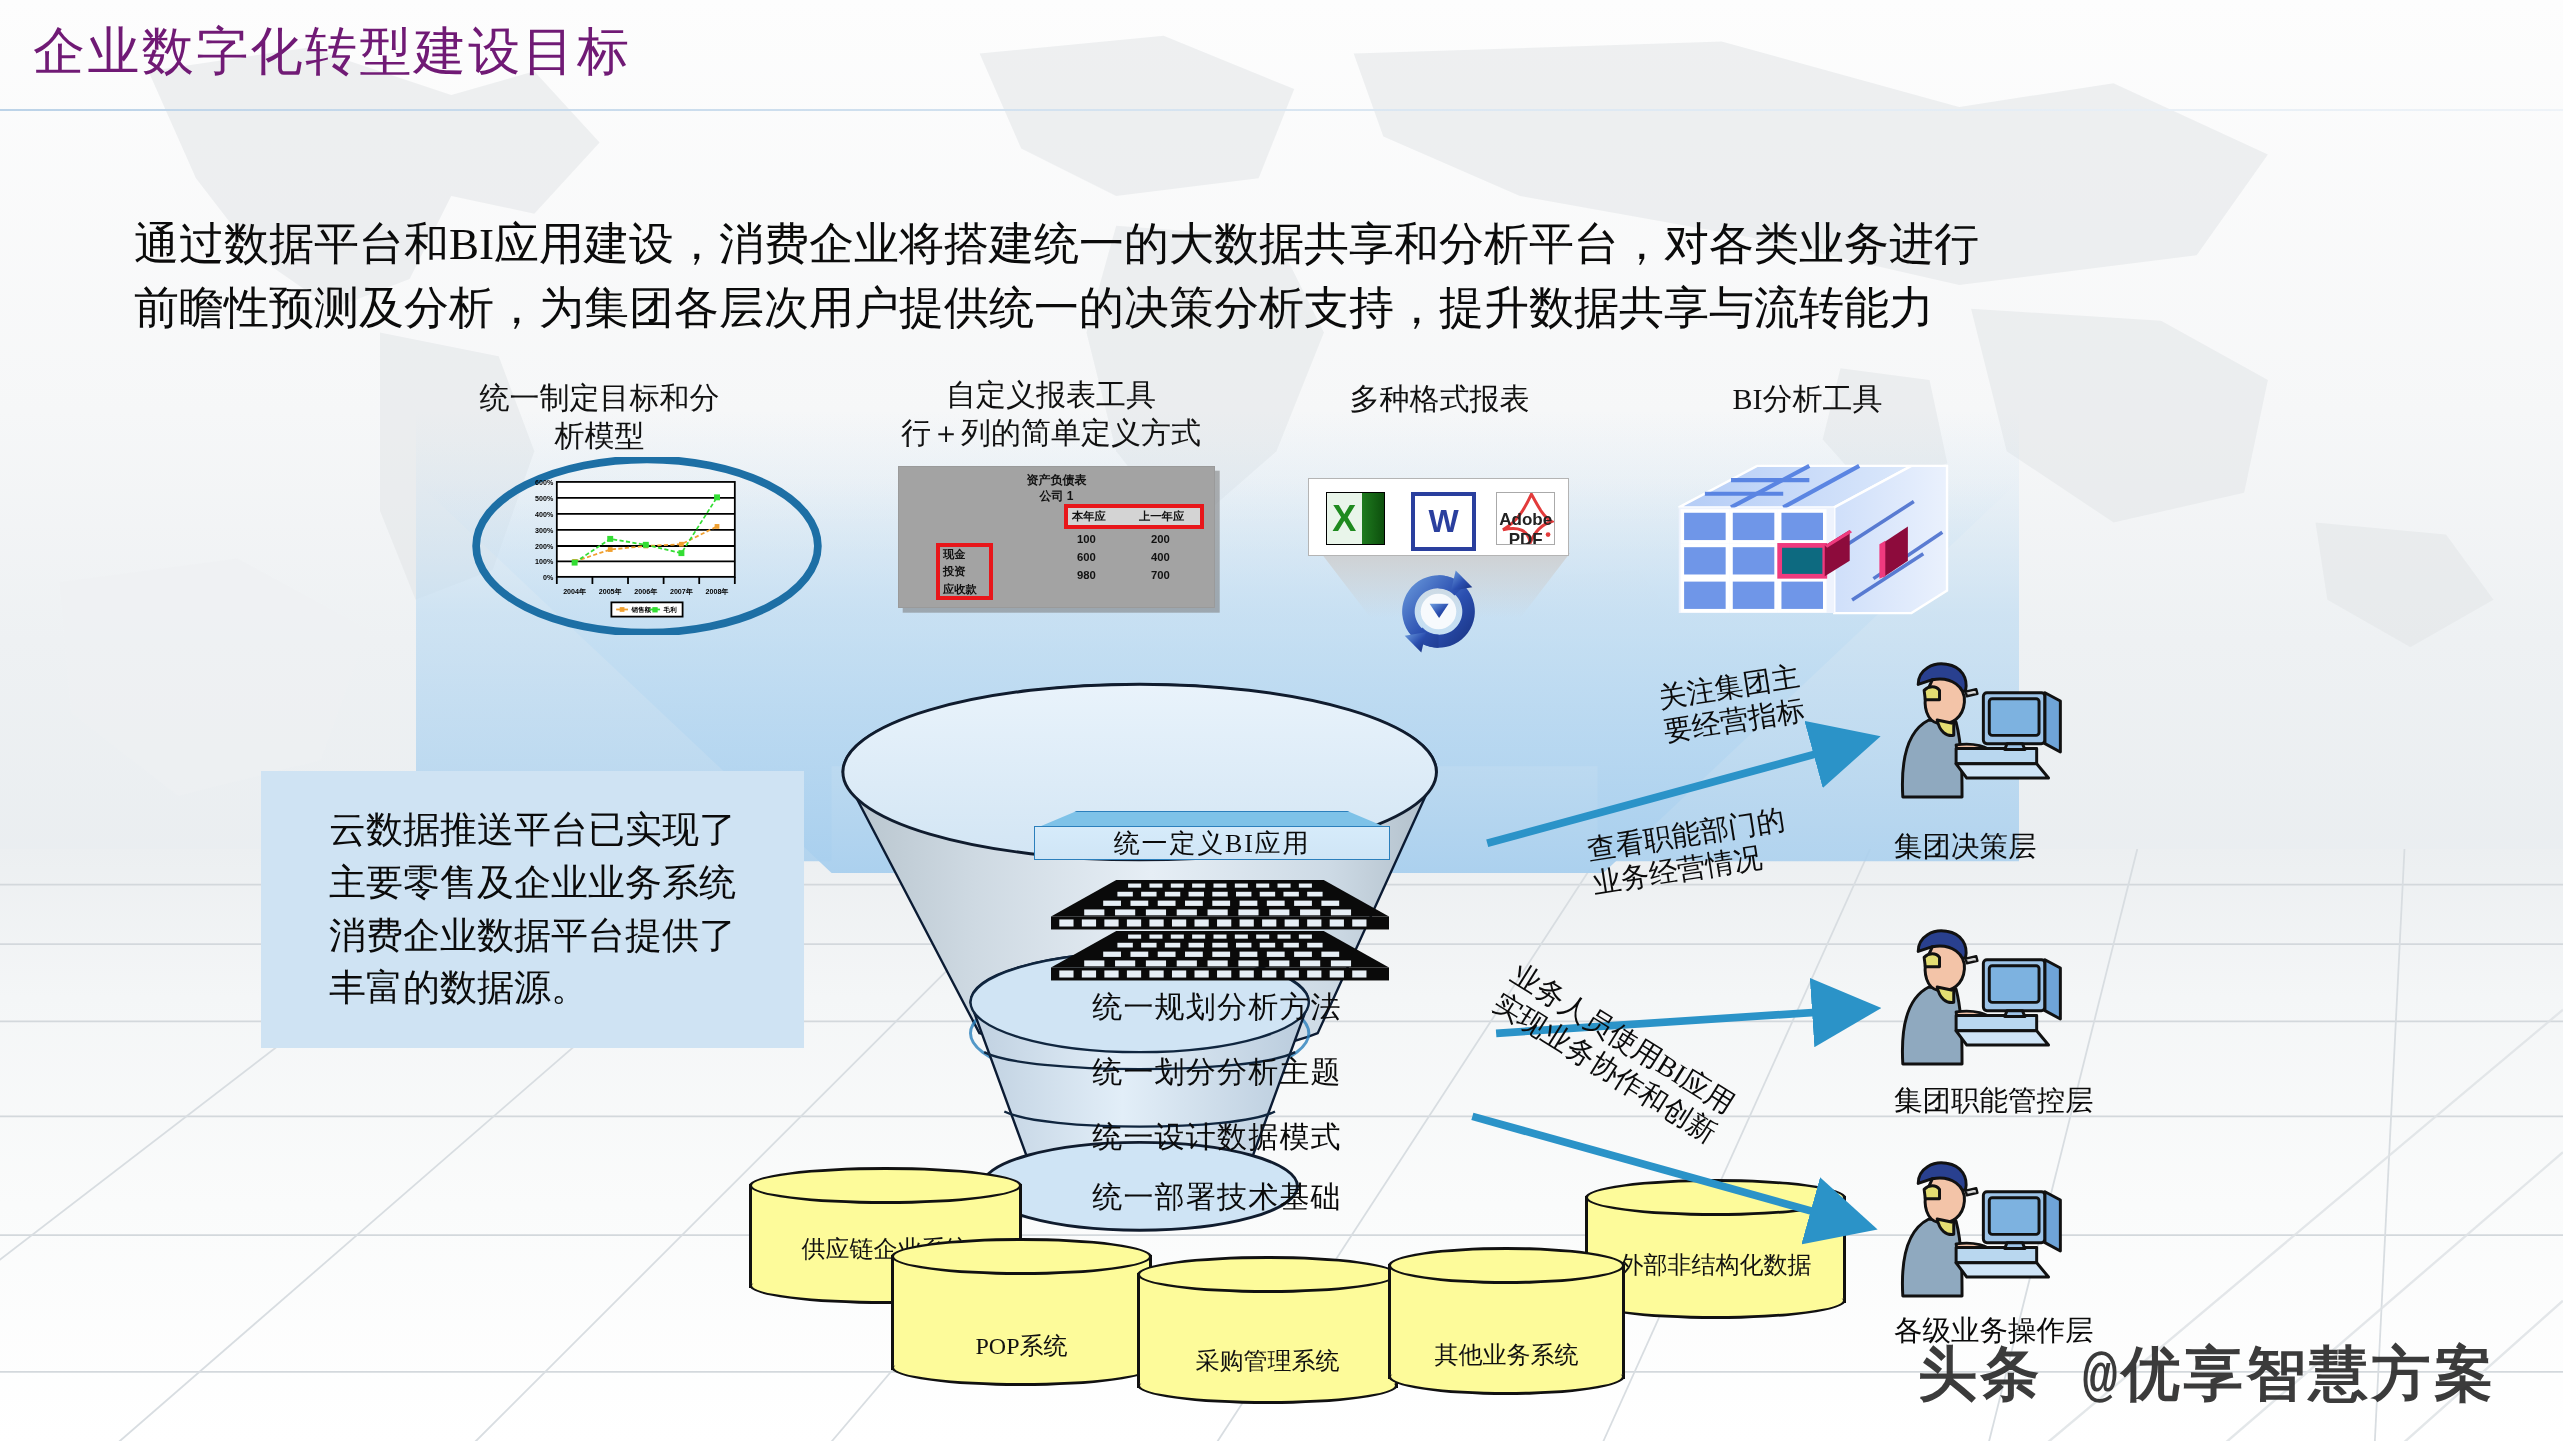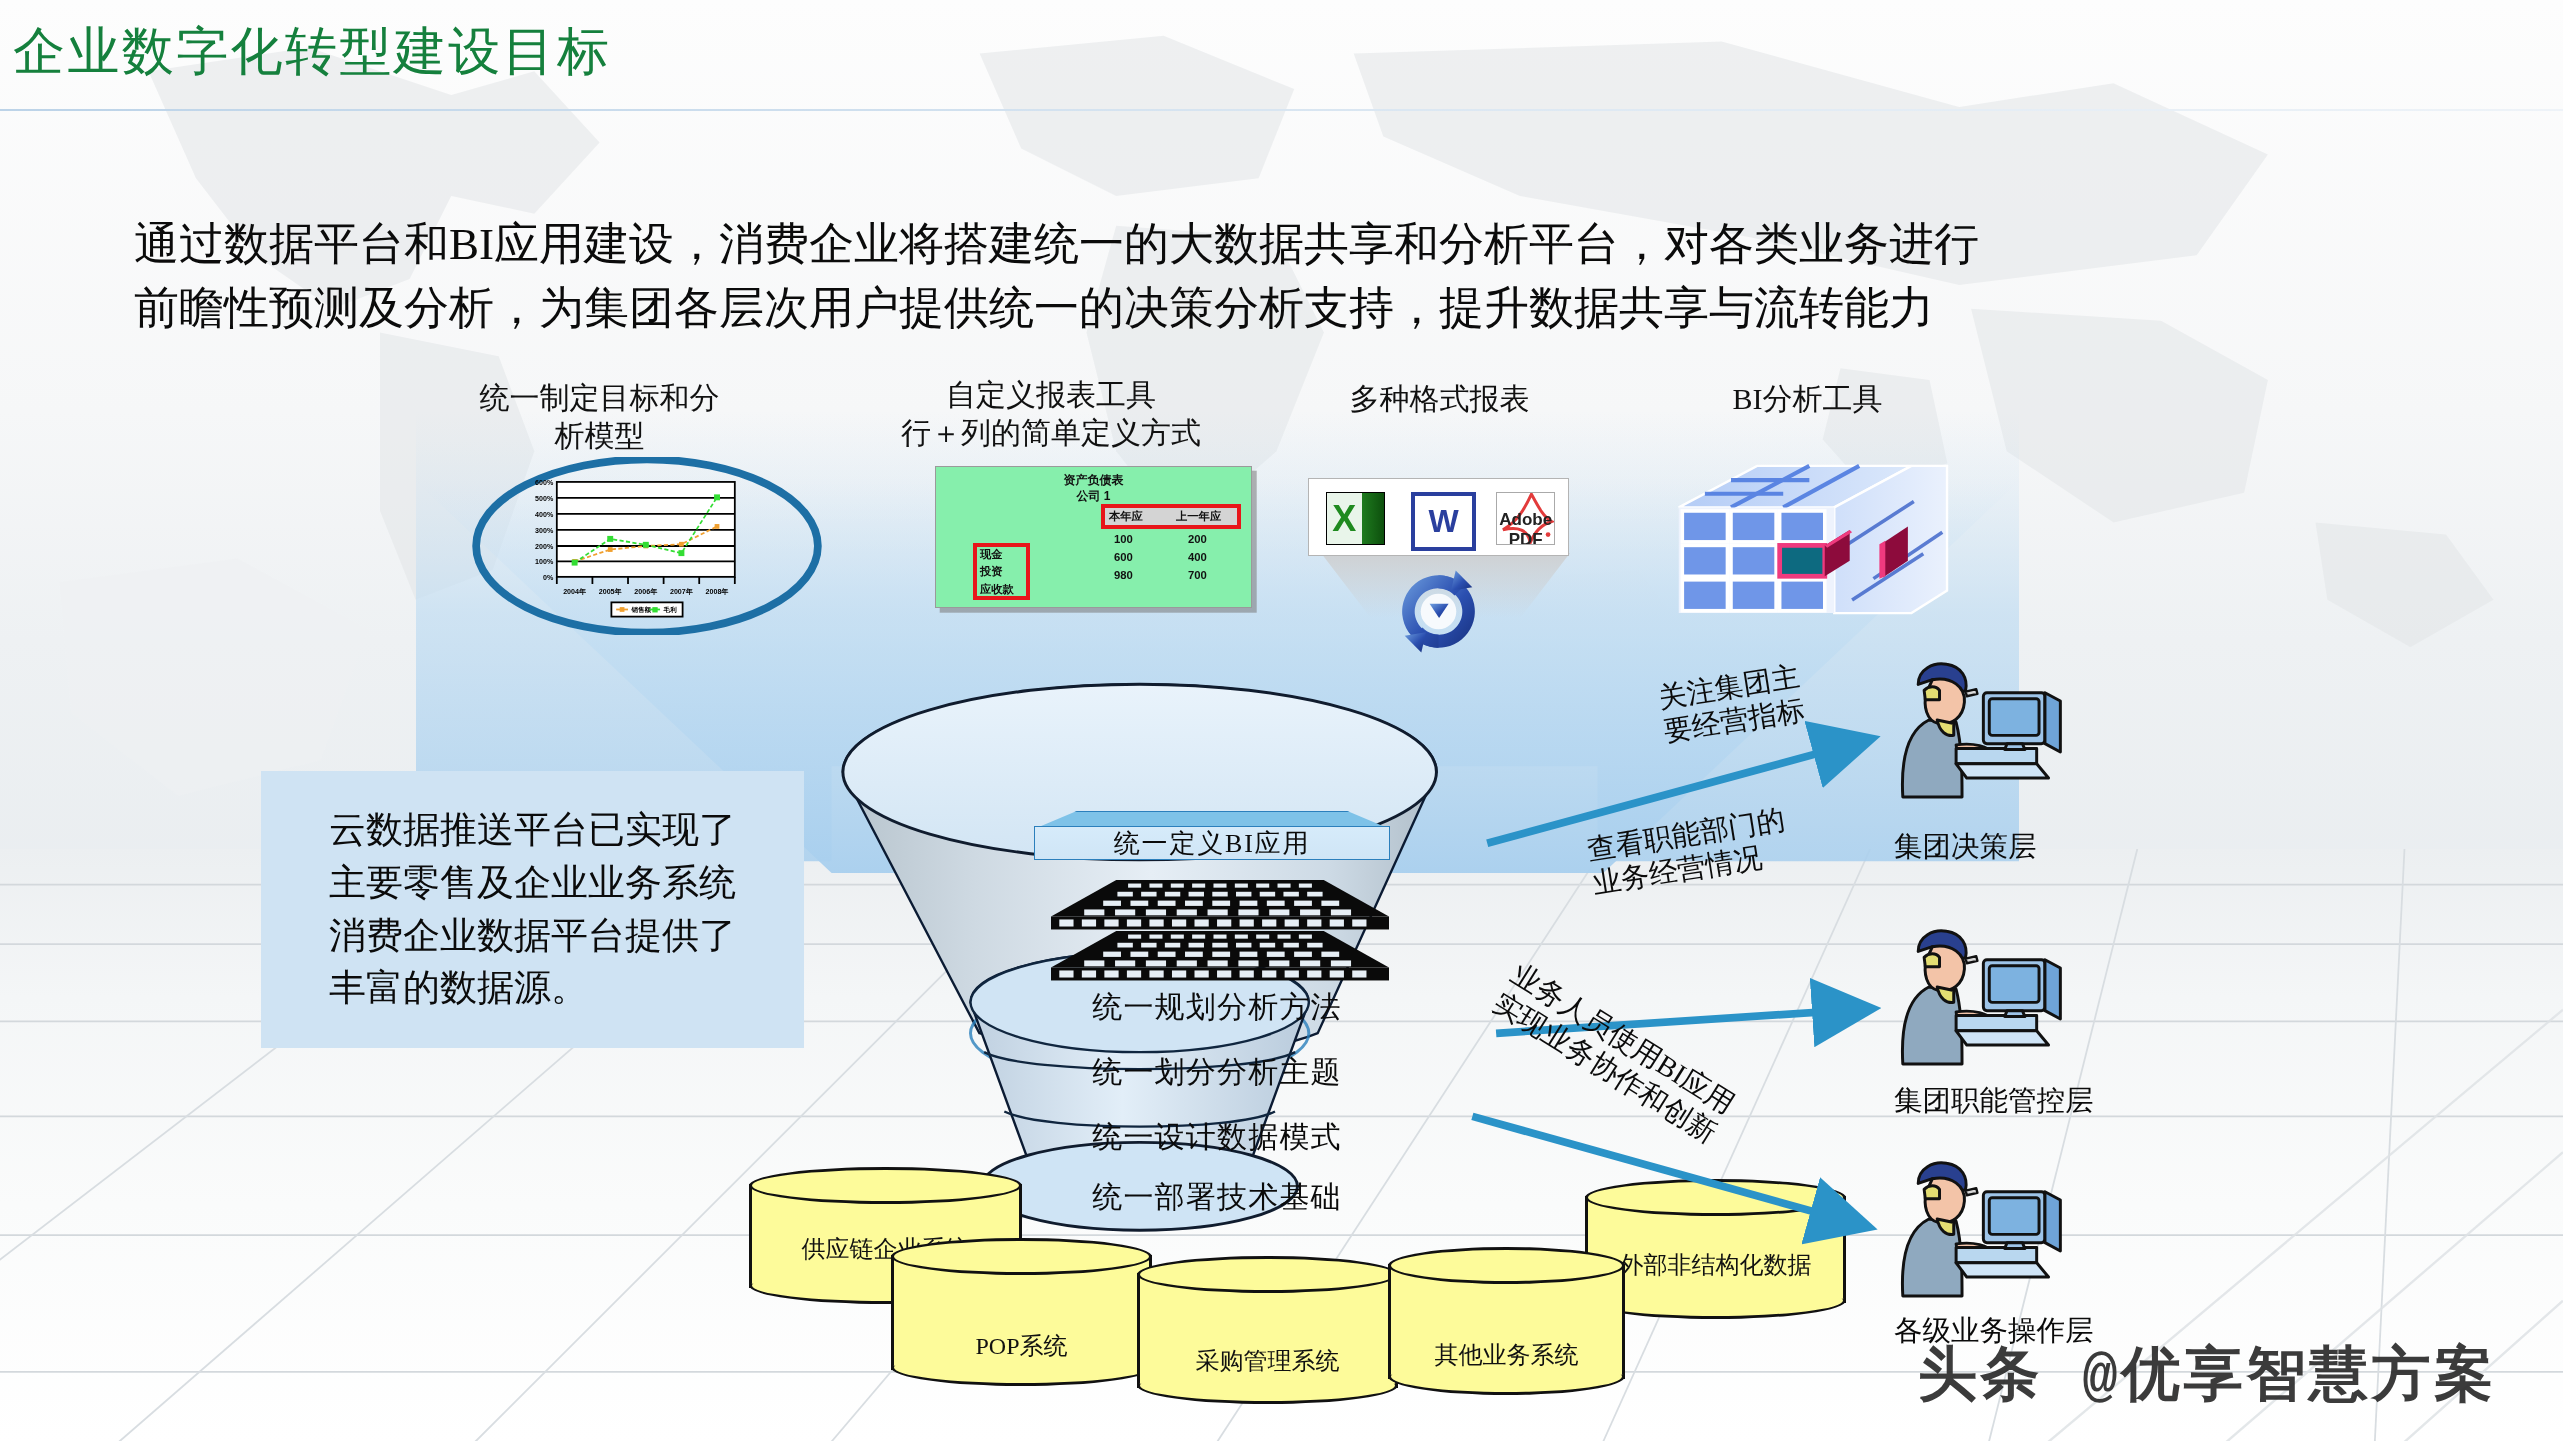--- a/index.html
+++ b/index.html
@@ -19,22 +19,22 @@
   #bg-floor{
     position:absolute;left:0;top:849px;width:2563px;height:593px;
     background:linear-gradient(to bottom,#eceff1 0%,#f4f6f7 25%,#fafbfb 60%,#ffffff 100%);
   }
   #bg-floor-grid{position:absolute;left:0;top:849px;width:2563px;height:593px;}
   #bg-diag{position:absolute;left:0;top:0;width:2563px;height:1442px;}
 
   
   #title-bar{position:absolute;left:0;top:0;width:2563px;height:110px;}
   #page-title{
-    position:absolute;left:13px;top:16.6px;
-    font-size:52px;color:#15803d;letter-spacing:2.4px;
+    position:absolute;left:33px;top:16.6px;
+    font-size:52px;color:#701a75;letter-spacing:2.4px;
     font-family:"Liberation Sans","DejaVu Sans",sans-serif;
     white-space:nowrap;
   }
   #title-rule{
     position:absolute;left:0;top:109px;width:2563px;height:2.4px;
     background:linear-gradient(to right,#bcd3e8,#dbe7f2 55%,#eef3f8);
   }
 
   
   #intro{
@@ -56,23 +56,22 @@
 
   
   #shade{position:absolute;left:416px;top:410px;width:1603px;height:463px;}
 
   
   #thumb-chart{position:absolute;left:469px;top:457px;width:356px;height:178px;}
 
   
   #thumb-report{
     position:absolute;left:898px;top:466px;width:315px;height:140px;
-    background:#86efac;border:1.2px solid #9a9a9a;
+    background:#a3a3a3;border:1.2px solid #9a9a9a;
     box-shadow:4.7px 4.7px 0 rgba(120,120,120,.55);
-    margin-left:37px;
   }
   #thumb-report .rep-title{
     position:absolute;left:0;top:4.7px;width:100%;text-align:center;
     font-size:12px;color:#111;font-family:"Liberation Sans","DejaVu Sans",sans-serif;font-weight:bold;
   }
   #thumb-report .rep-sub{
     position:absolute;left:0;top:21.4px;width:100%;text-align:center;
     font-size:12px;color:#111;font-family:"Liberation Sans","DejaVu Sans",sans-serif;font-weight:bold;
   }
   #rep-head-box{

